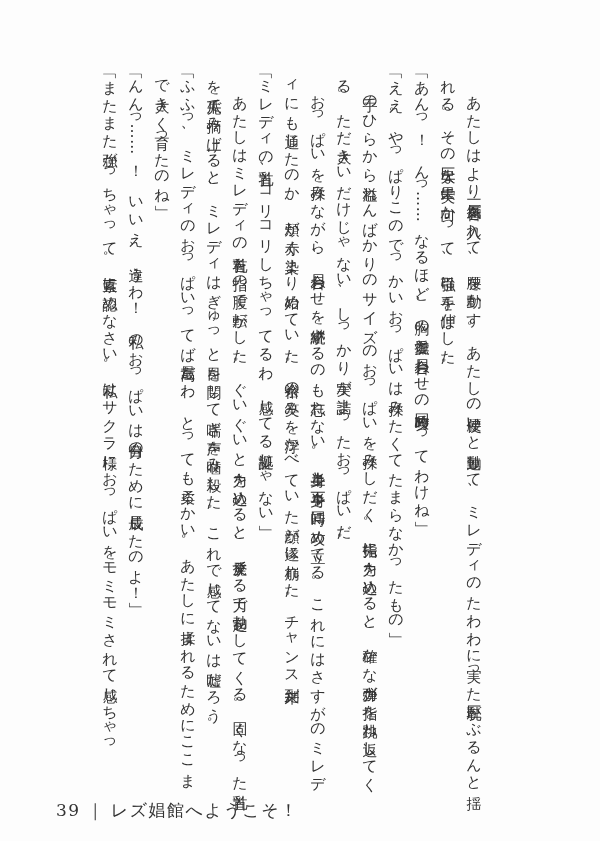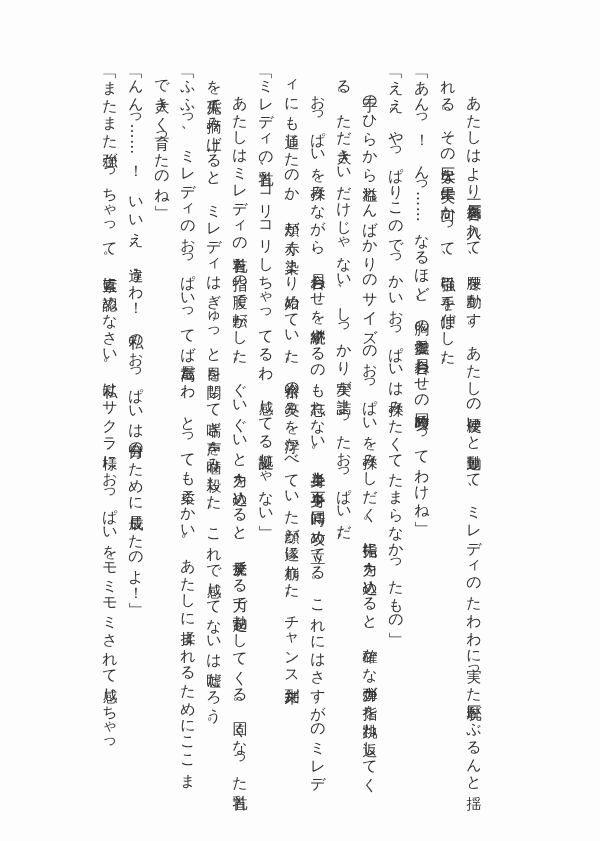--- a/index.html
+++ b/index.html
@@ -61,14 +61,17 @@
     <p class="para">「ええ。やっぱりこのでっかいおっぱいは揉みたくてたまらなかったもの」</p>
     <p class="para indent">手のひらから溢れんばかりのサイズのおっぱいを揉みしだく。指先に力を込めると、確かな弾力が指を跳ね返してくる。ただ大きいだけじゃない、しっかり実が詰まったおっぱいだ。</p>
     <p class="para indent">おっぱいを揉みながら、貝合わせを継続するのも忘れない。上半身と下半身を同時に攻め立てる。これにはさすがのミレディにも通じたのか、頬が赤く染まり始めていた。余裕の笑みを浮かべていた顔が遂に崩れた。チャンス到来だ。</p>
     <p class="para">「ミレディの乳首、コリコリしちゃってるわ。感じてる証拠じゃない」</p>
     <p class="para indent">あたしはミレディの乳首を指の腹で転がした。ぐいぐいと力を込めると、反発する力で勃起をしてくる。固くなった乳首を爪先で摘み上げると、ミレディはぎゅっと目を閉じて喘ぎ声を噛み殺した。これで感じてないは嘘だろう。</p>
     <p class="para">「ふふっ、ミレディのおっぱいってば最高だわ。とっても柔らかい。あたしに揉まれるためにここまで大きく育ったのね」</p>
     <p class="para">「んんっ……！　いいえ、違うわ！　私のおっぱいは自分のために成長したのよ！」</p>
     <p class="para">「またまた強がっちゃって。素直に認めなさい。私はサクラ様におっぱいをモミモミされて感じちゃっ</p>
   </main>
 
+  <footer class="page-footer">
+    <span>39</span><span class="divider">｜</span><span>レズ娼館へようこそ！</span>
+  </footer>
 
 </div>
 
 </body></html>

